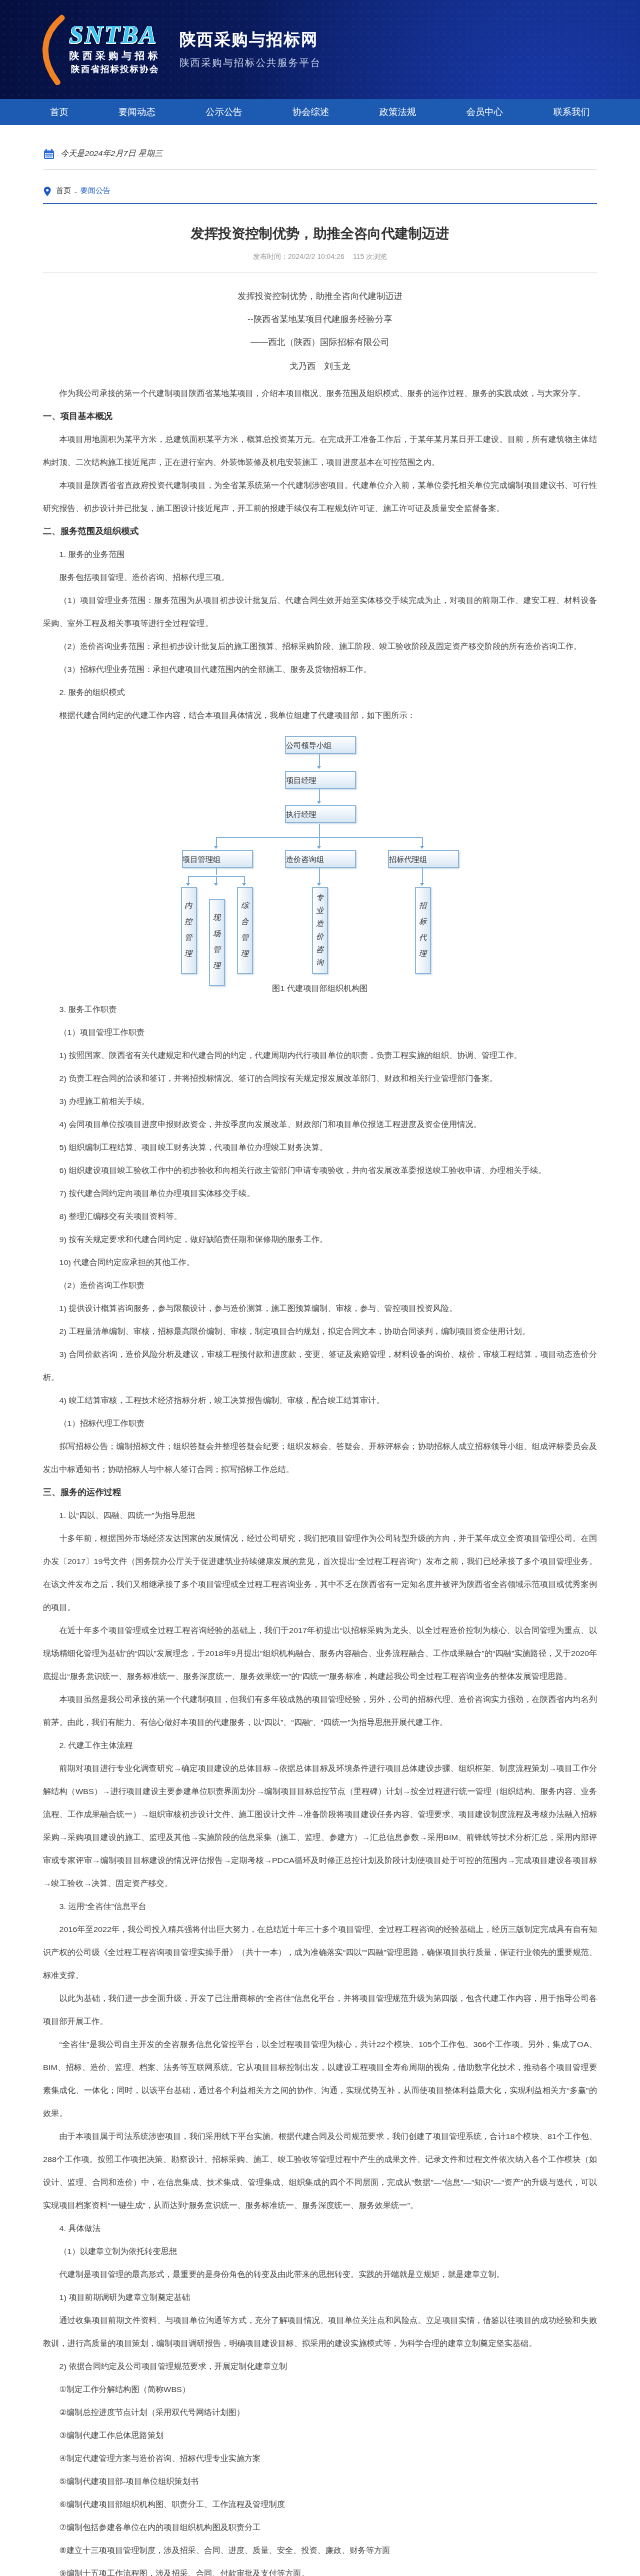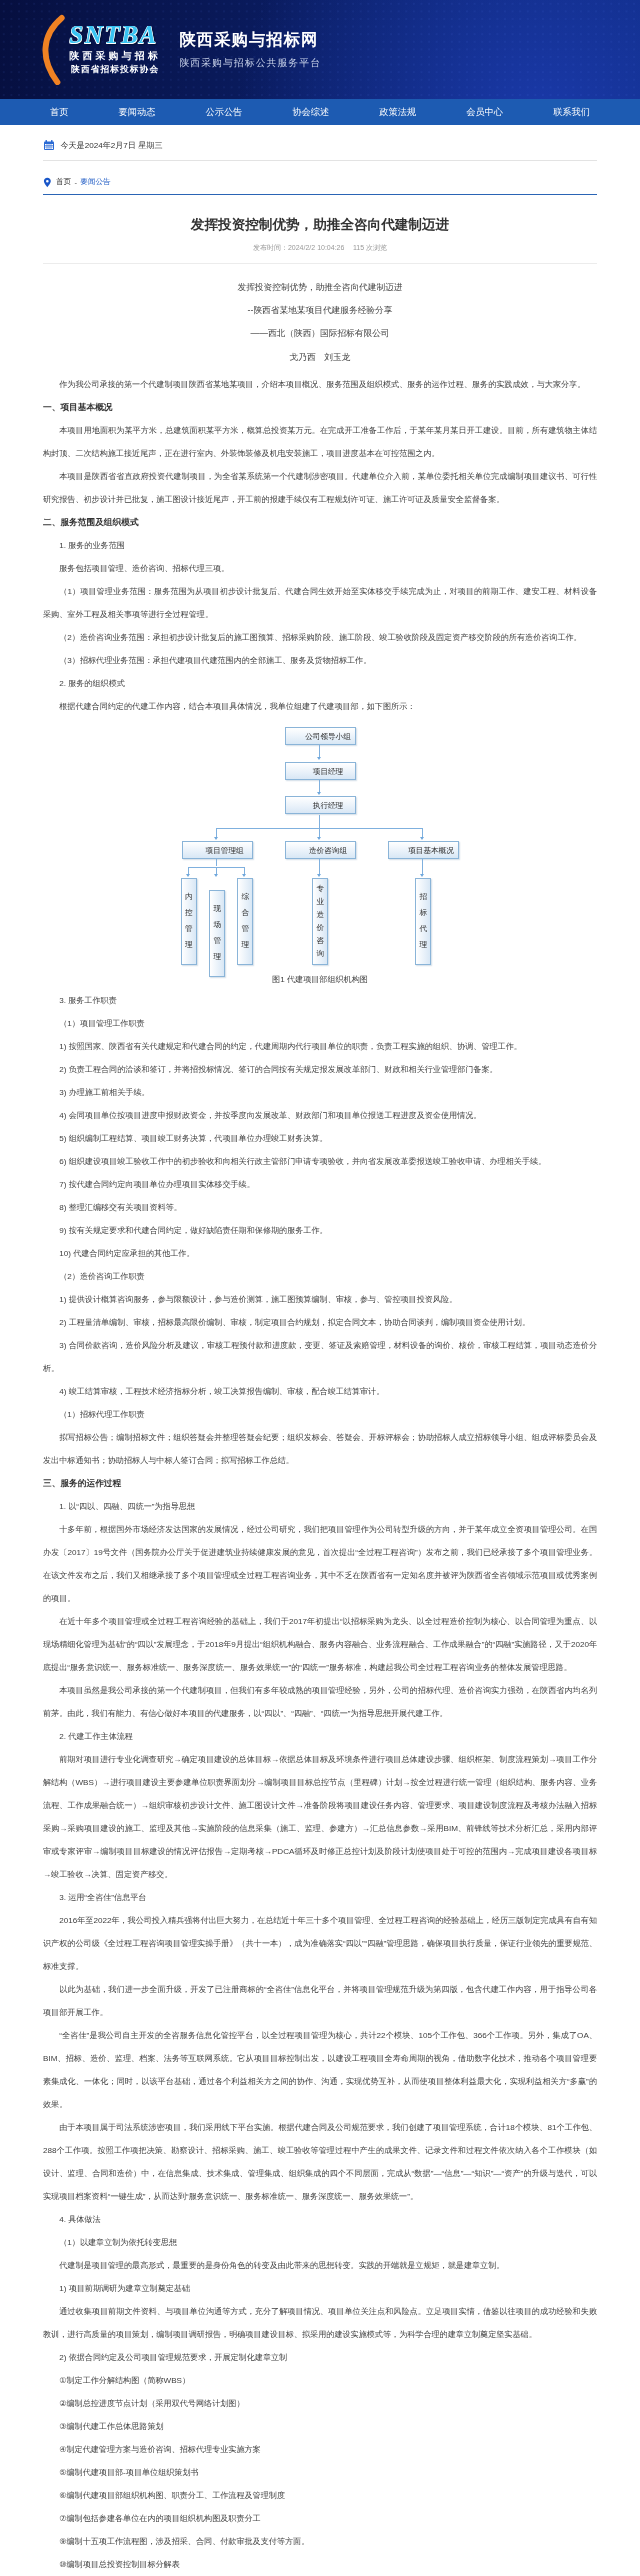--- a/index.html
+++ b/index.html
@@ -25,21 +25,21 @@
   .site-title { color:#fff; font-size:16.3px; font-weight:bold; letter-spacing:1.1px; }
   .site-subtitle { color:#c9d3ea; font-size:9.8px; letter-spacing:1.1px; margin-top:5.4px; }
 
   
   .nav { height:26px; background:#1d5bb2; display:flex; align-items:center;
     justify-content:space-around; padding:0 25px; }
   .nav a { color:#ffffff; font-size:9.2px; text-decoration:none; }
 
   
   .content { padding:0 43px; }
-  .date-row { display:flex; align-items:flex-end; margin-top:14px; color:#333; font-size:8.1px; }
+  .date-row { display:flex; align-items:flex-start; margin-top:23px; color:#333; font-size:8.1px;font-style:italic; }
   .date-row svg { margin-right:5.4px; }
   .hr-light { border:none; border-top:0.5px solid #e3e3e3; margin:8.7px 0 0 0; }
   .crumb-row { display:flex; align-items:center; margin-top:16.3px; font-size:7.6px; color:#333; }
   .crumb-row svg { margin-right:4.3px; }
   .crumb-sep { margin:0 3.3px; color:#555; }
   .crumb-current { color:#2b64c8; }
   .hr-blue { border:none; border-top:0.5px solid #2a64b5; margin:6.5px 0 0 0; }
 
   .art-title { margin-top:20.6px; text-align:center; font-size:13.6px; font-weight:bold; color:#333; }
   .art-meta { text-align:center; margin-top:8.7px; color:#999; font-size:7px; }
@@ -48,29 +48,29 @@
 
   .lead { margin-top:16.3px; text-align:center; color:#404040; font-size:8.7px; }
   .lead-line { line-height:14.6px; margin:8.7px 0; }
 
   .para { font-size:8.1px; color:#404040; line-height:23px; text-align:justify; text-indent:2em; }
   .sec-h { font-size:8.7px; color:#333; font-weight:bold; line-height:23px; }
 
   
   .chart-wrap { margin:8.7px auto 3.3px auto; width:336px; }
   .chart-canvas { position:relative; width:304px; height:240px; margin:0 auto; background:#fff; }
-  .cbox { position:absolute; width:71px; height:18.4px; line-height:18.4px; text-align:center;
+  .cbox { position:absolute; width:71px; height:18.4px; line-height:18.4px; text-align:left;
     font-size:7.6px; color:#2b2b2b; border:0.5px solid #8ab4d8; box-sizing:border-box;
     background:linear-gradient(180deg,#ffffff 0%,#eaf2fa 55%,#d8e7f5 100%);
-    box-shadow:0.5px 0.5px 1.1px rgba(110,145,180,.3);padding-left:15px; }
+    box-shadow:0.5px 0.5px 1.1px rgba(110,145,180,.3); }
   .vbox { position:absolute; width:16.3px; height:87px; border:0.5px solid #8ab4d8; box-sizing:border-box;
     background:linear-gradient(90deg,#ffffff 0%,#eaf2fa 55%,#d8e7f5 100%);
     box-shadow:0.5px 0.5px 1.1px rgba(110,145,180,.3);
     display:flex; align-items:center; justify-content:center; font-size:7.6px; color:#2b2b2b; }
-  .vbox span { display:inline-block; width:8.1px; word-break:break-all; line-height:16.3px; text-align:right; }
+  .vbox span { display:inline-block; width:8.1px; word-break:break-all; line-height:16.3px; text-align:left;font-style:italic; }
   .vbox.tall span { line-height:13px; }
   .vline { position:absolute; width:0.5px; background:#7fb0de; }
   .hline { position:absolute; height:0.5px; background:#7fb0de; }
   .arr { position:absolute; width:0; height:0;
     border-left:2.2px solid transparent; border-right:2.2px solid transparent; border-top:3.8px solid #6fa7dc; }
   .chart-caption { text-align:center; font-size:8.1px; color:#404040; margin-top:7.6px; }
 </style>
 </head>
 <body>
 
@@ -171,21 +171,21 @@
       <div class="hline" style="left:49px;top:101px;width:206px"></div>
       <div class="vline" style="left:48px;top:101px;height:9.8px"></div>
       <div class="arr" style="left:46px;top:110px"></div>
       <div class="vline" style="left:151px;top:101px;height:9.8px"></div>
       <div class="arr" style="left:149px;top:110px"></div>
       <div class="vline" style="left:254px;top:101px;height:9.8px"></div>
       <div class="arr" style="left:252px;top:110px"></div>
 
       <div class="cbox" style="left:13.6px;top:114px">项目管理组</div>
       <div class="cbox" style="left:117px;top:114px">造价咨询组</div>
-      <div class="cbox" style="left:220px;top:114px">项目基本概况</div>
+      <div class="cbox" style="left:220px;top:114px">招标代理组</div>
 
       <div class="vline" style="left:48px;top:132px;height:7.6px"></div>
       <div class="hline" style="left:20.6px;top:140px;width:56px"></div>
       <div class="vline" style="left:20px;top:140px;height:7.6px"></div>
       <div class="arr" style="left:18px;top:147px"></div>
       <div class="vline" style="left:48px;top:140px;height:7.6px"></div>
       <div class="arr" style="left:46px;top:147px"></div>
       <div class="vline" style="left:76px;top:140px;height:7.6px"></div>
       <div class="arr" style="left:74px;top:147px"></div>
 
@@ -251,19 +251,20 @@
       <div class="para">1) 项目前期调研为建章立制奠定基础</div>
       <div class="para">通过收集项目前期文件资料、与项目单位沟通等方式，充分了解项目情况、项目单位关注点和风险点。立足项目实情，借鉴以往项目的成功经验和失败教训，进行高质量的项目策划，编制项目调研报告，明确项目建设目标、拟采用的建设实施模式等，为科学合理的建章立制奠定坚实基础。</div>
       <div class="para">2) 依据合同约定及公司项目管理规范要求，开展定制化建章立制</div>
       <div class="para">①制定工作分解结构图（简称WBS）</div>
       <div class="para">②编制总控进度节点计划（采用双代号网络计划图）</div>
       <div class="para">③编制代建工作总体思路策划</div>
       <div class="para">④制定代建管理方案与造价咨询、招标代理专业实施方案</div>
       <div class="para">⑤编制代建项目部-项目单位组织策划书</div>
       <div class="para">⑥编制代建项目部组织机构图、职责分工、工作流程及管理制度</div>
       <div class="para">⑦编制包括参建各单位在内的项目组织机构图及职责分工</div>
+      <div class="para">⑧建立十三项项目管理制度，涉及招采、合同、进度、质量、安全、投资、廉政、财务等方面</div>
       <div class="para">⑨编制十五项工作流程图，涉及招采、合同、付款审批及支付等方面。</div>
       <div class="para">⑩编制项目总投资控制目标分解表</div>
       <div class="para">3) 在此基础上，推行了高效的会议协调机制</div>
     </div>
 
 </div>
 
 
 </body></html>

